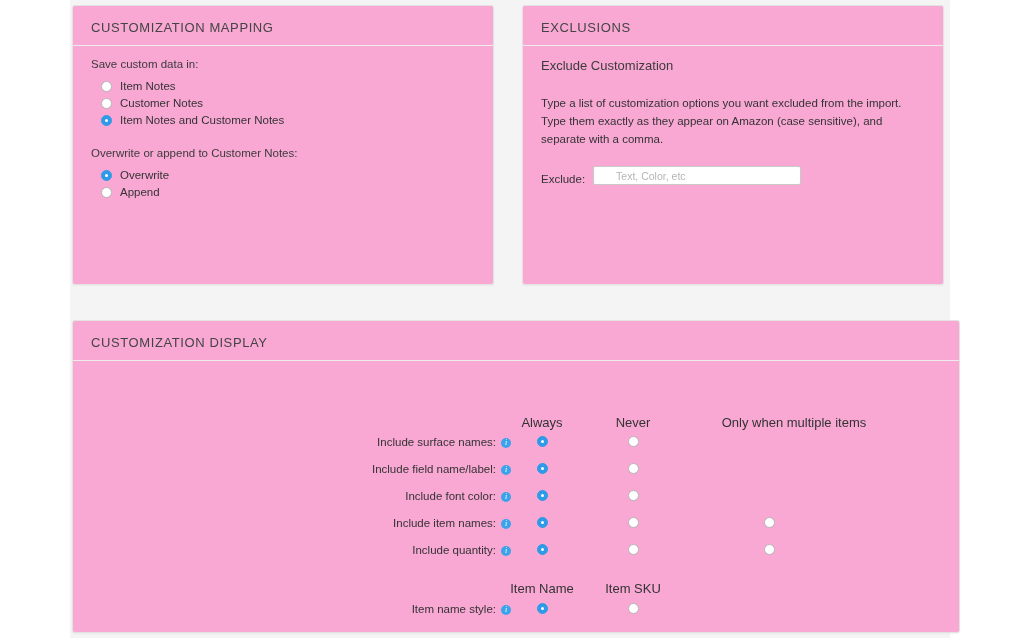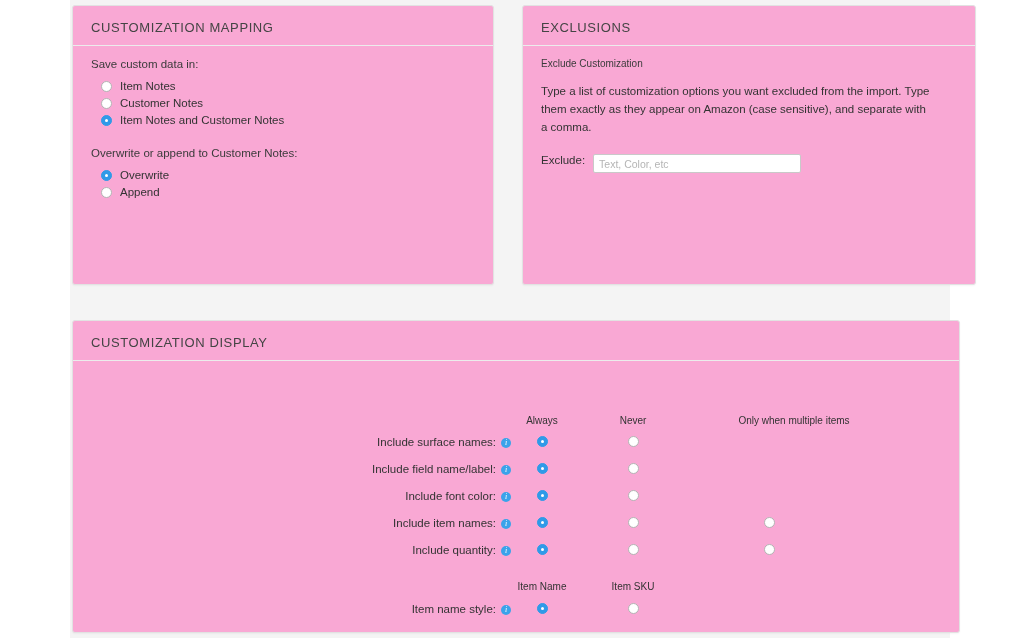--- a/index.html
+++ b/index.html
@@ -73,67 +73,67 @@
   }
   .radio-label {
     font-size: 11.5px;
     color: #333;
     text-align: center;
   }
   .spacer-block { height: 16px; }
 
   
   .excl-heading {
-    font-size: 10px;
+    font-size: 13px;
     color: #3b3b3b;
-    margin-bottom: 14px;
+    margin-bottom: 22px;
   }
   .excl-para {
     font-size: 11.5px;
     line-height: 1.55;
     color: #333;
     margin: 0 0 18px 0;
     max-width: 392px;
   }
   .excl-field-row {
     display: flex;
-    align-items: flex-start;
+    align-items: flex-end;
   }
   .excl-field-label {
     font-size: 11.5px;
     color: #333;
     margin-right: 8px;
   }
   .excl-input {
     width: 208px;
     height: 19px;
     border: 1px solid #c9c9c9;
     border-radius: 2px;
     background: #fff;
     font-size: 10.5px;
     font-family: "Liberation Sans", sans-serif;
     color: #333;
-    padding: 0 5px;
+    padding: 0 22px;
   }
   .excl-input::placeholder { color: #b5b5b5; }
 
   
   .display-note {
     font-size: 11.5px;
     color: #333;
     padding: 0 0 10px 0;
   }
   .matrix {
     position: relative;
     margin-top: 14px;
     width: 100%;
   }
   .col-head {
     position: absolute;
-    font-size: 10px;
+    font-size: 13px;
     color: #333;
     text-align: center;
   }
   .row-label {
     position: absolute;
     font-size: 11.5px;
     color: #333;
     text-align: right;
     white-space: nowrap;
   }
@@ -218,21 +218,21 @@
         <span class="radio checked"></span>
         <span class="radio-label">Overwrite</span>
       </div>
       <div class="radio-row">
         <span class="radio"></span>
         <span class="radio-label">Append</span>
       </div>
     </div>
   </div>
 
-  <div class="card" style="left:522px; top:5px; width:454px; height:280px;">
+  <div class="card" style="left:522px; top:5px; width:422px; height:280px;">
     <div class="card-title">EXCLUSIONS</div>
     <div class="card-body">
       <div class="excl-heading">Exclude Customization</div>
       <p class="excl-para">Type a list of customization options you want excluded from the import. Type them exactly as they appear on Amazon (case sensitive), and separate with a comma.</p>
       <div class="excl-field-row">
         <span class="excl-field-label">Exclude:</span>
         <input class="excl-input" type="text" value="" placeholder="Text, Color, etc" style="">
       </div>
     </div>
   </div>

